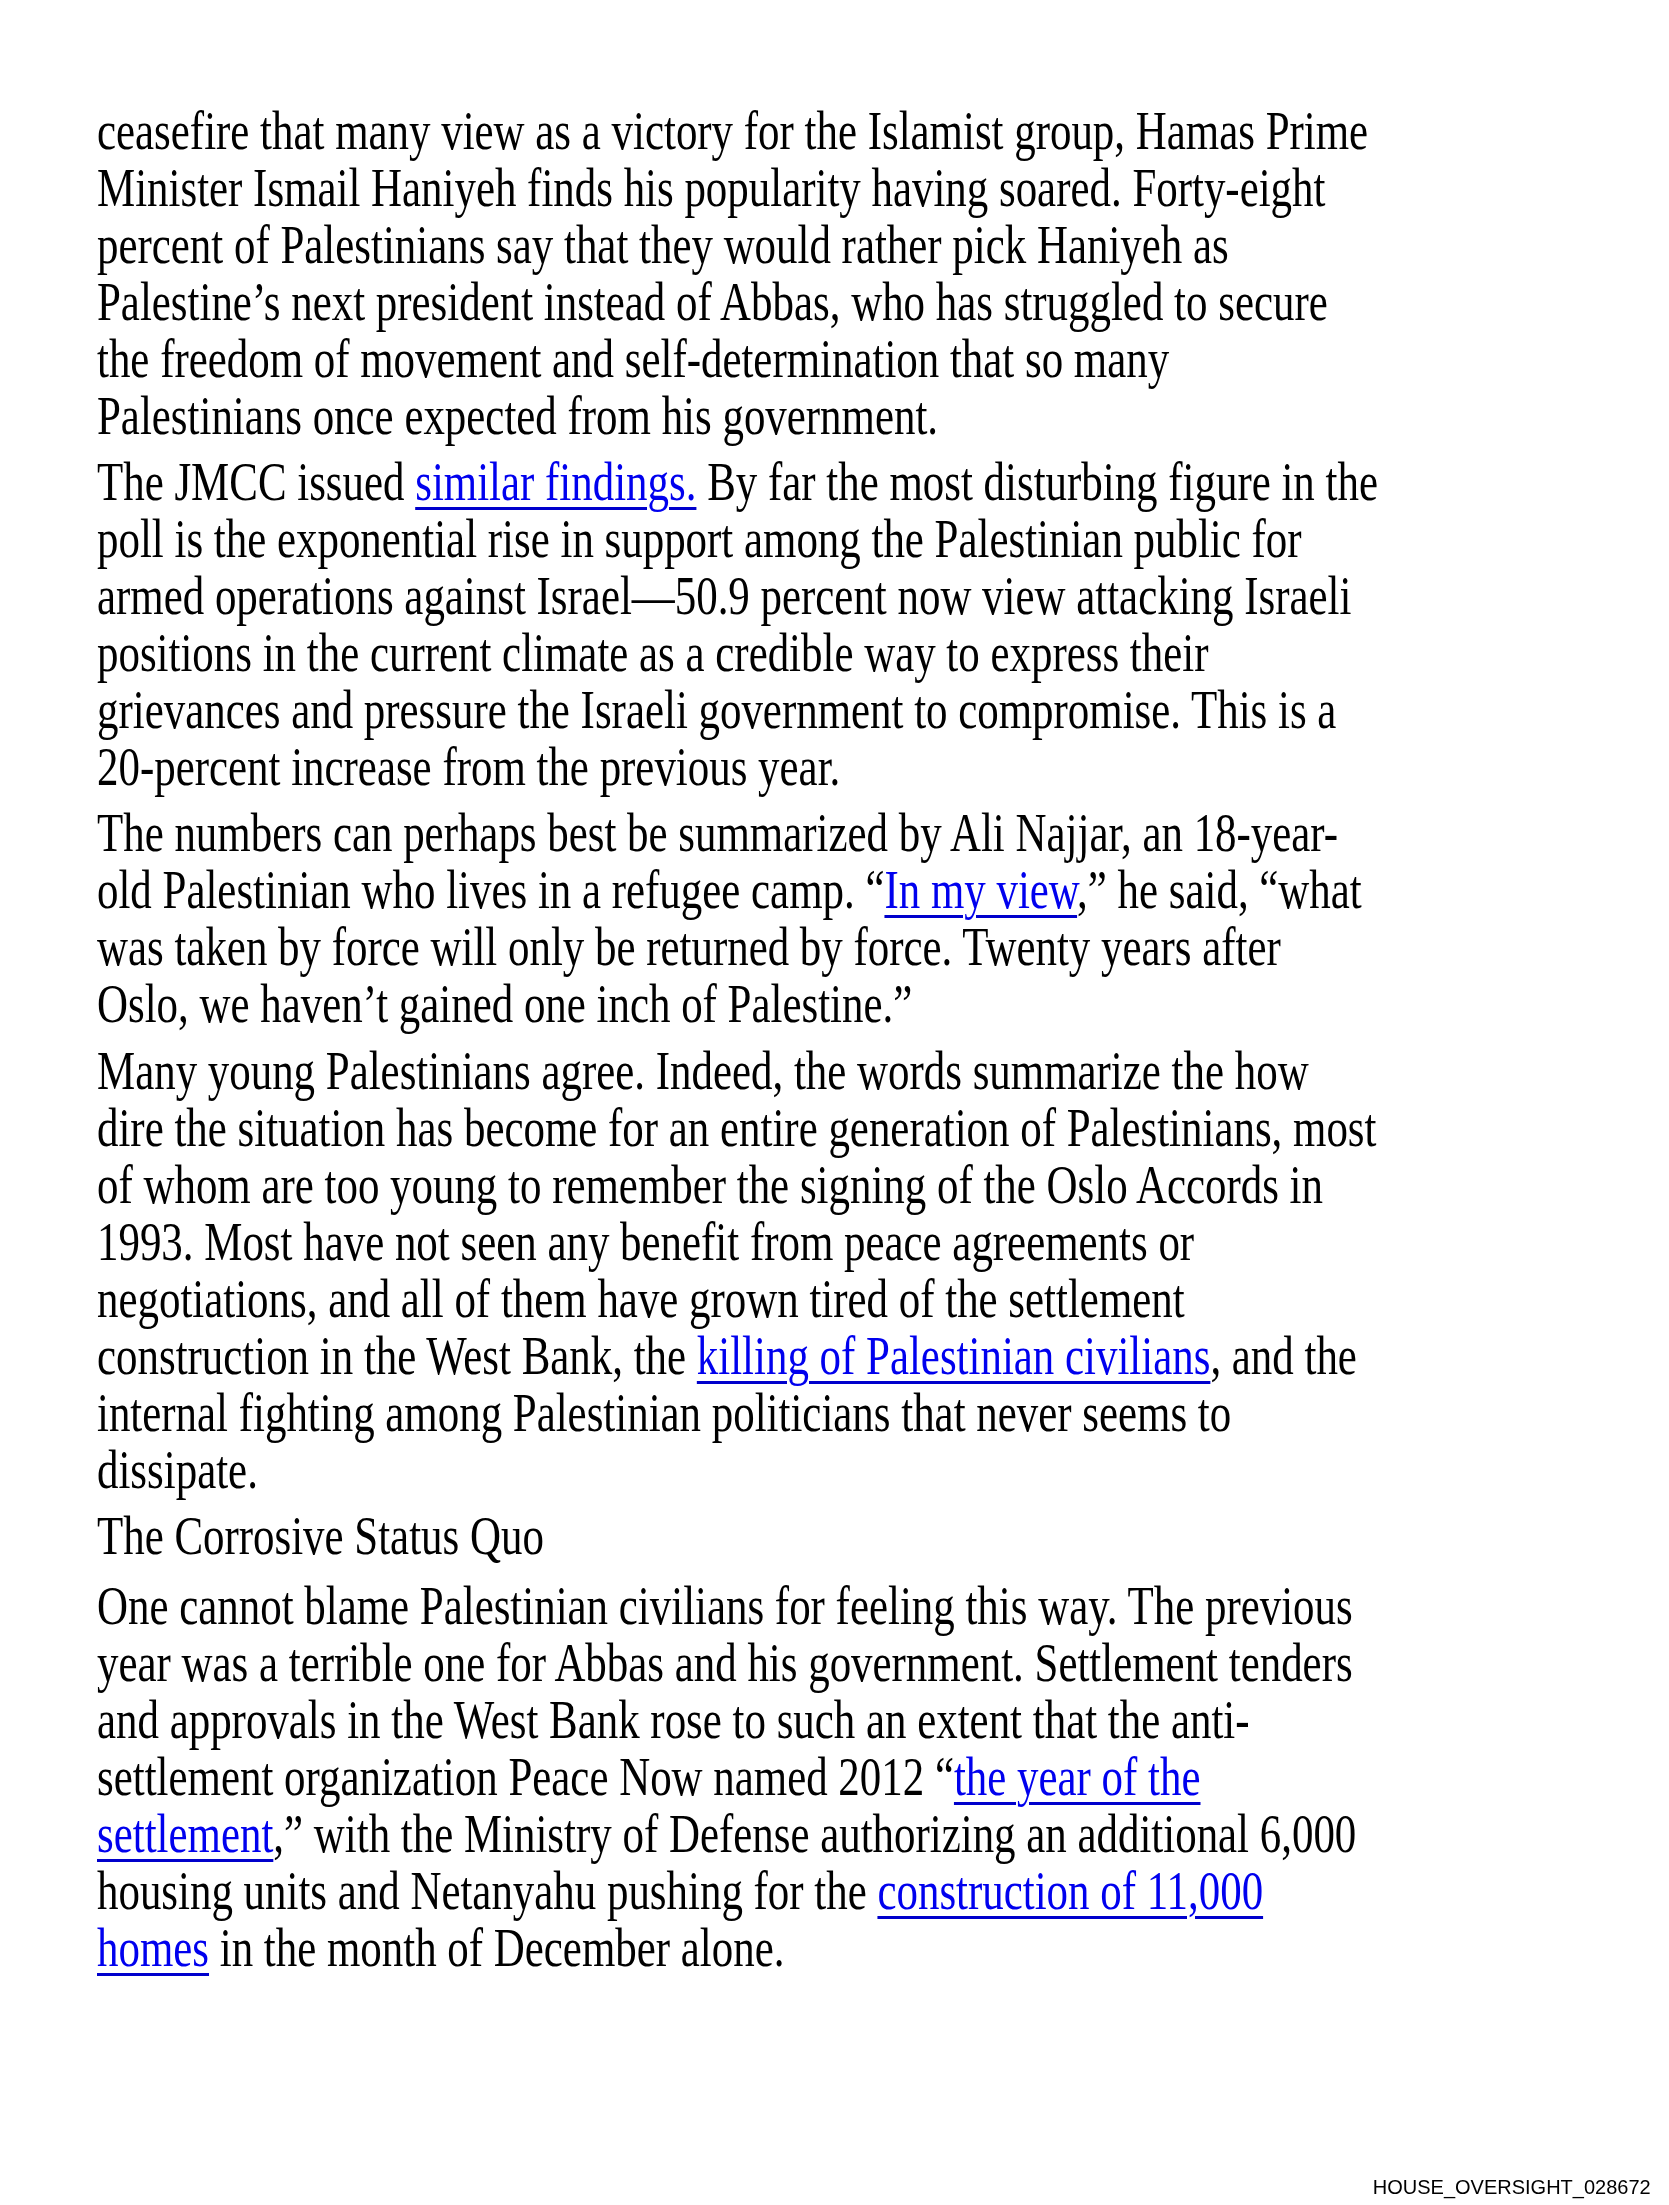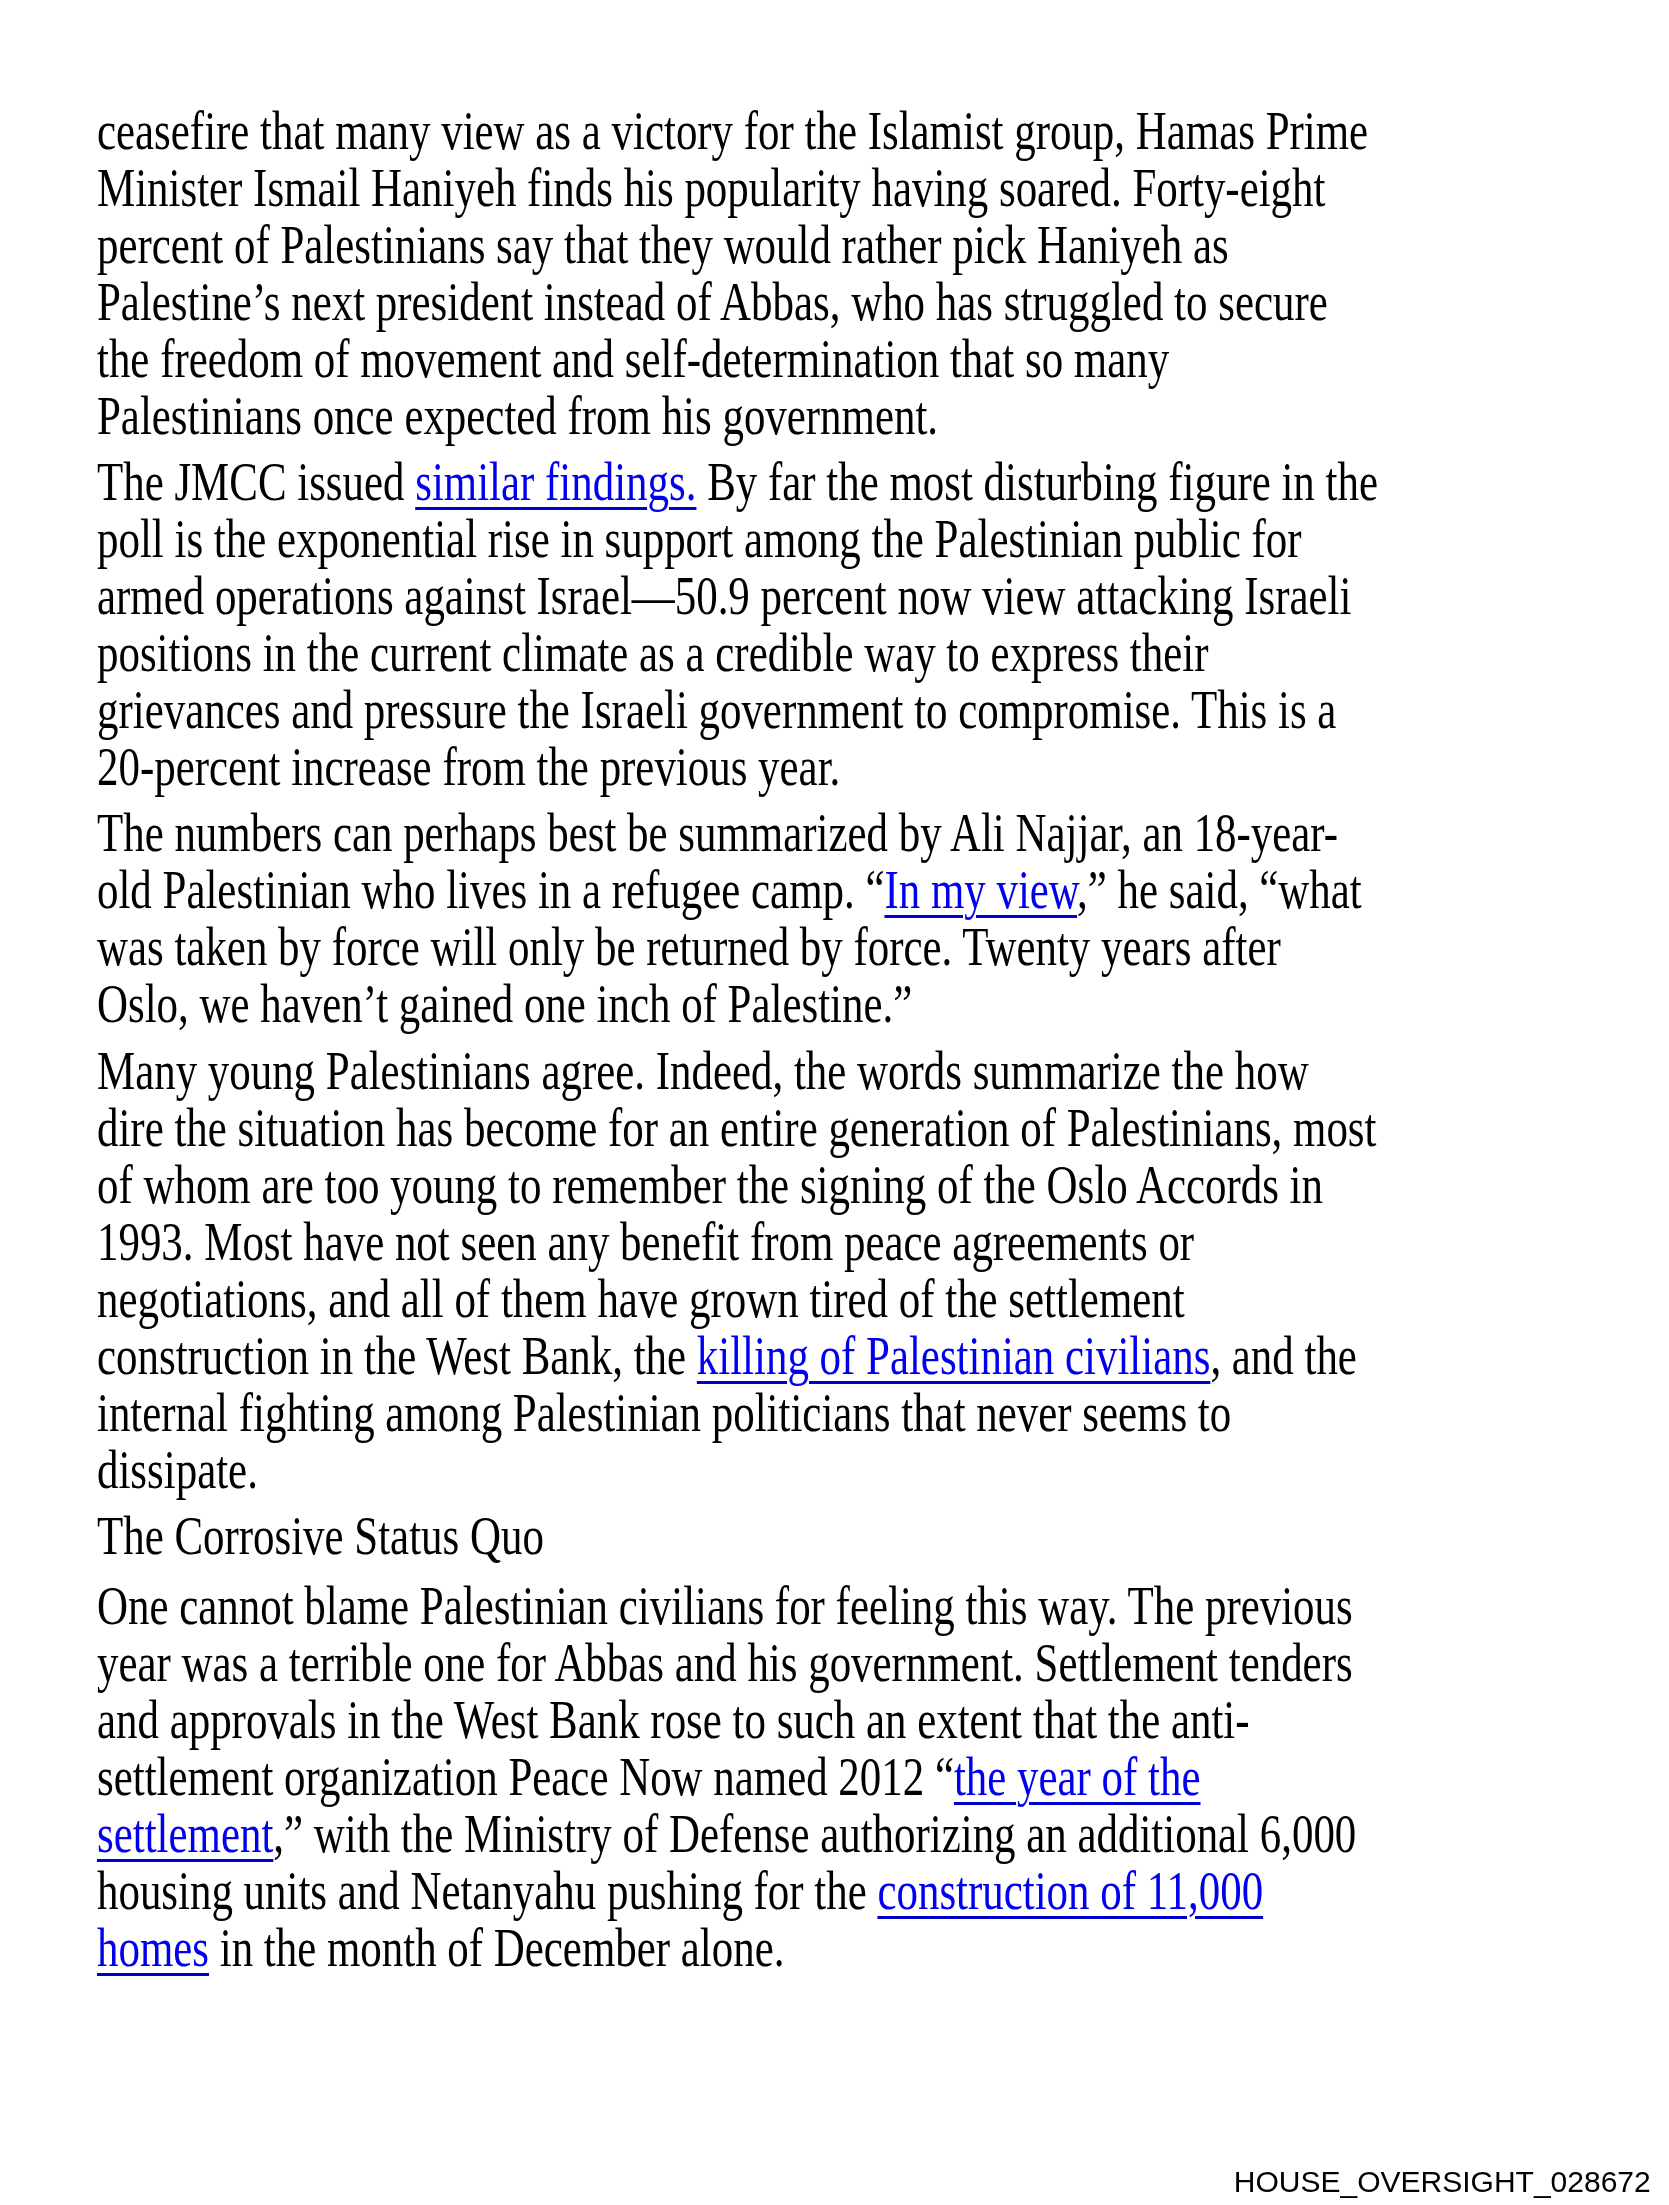--- a/index.html
+++ b/index.html
@@ -41,21 +41,21 @@
     text-decoration-color: #0000CC;
     text-decoration-thickness: 2.6px;
     text-underline-offset: 7.2px;
     cursor: pointer;
   }
   .footer {
     position: absolute;
     right: 18.3px;
     bottom: 6.5px;
     font-family: "Liberation Sans", sans-serif;
-    font-size: 30px;
+    font-size: 20px;
     color: #000000;
   }
 </style>
 </head>
 <body>
 
 <div class="page">
   <div class="content">
       <div class="block para">
         <div class="line"><span>ceasefire that many view as a victory for the Islamist group, Hamas Prime</span></div>

